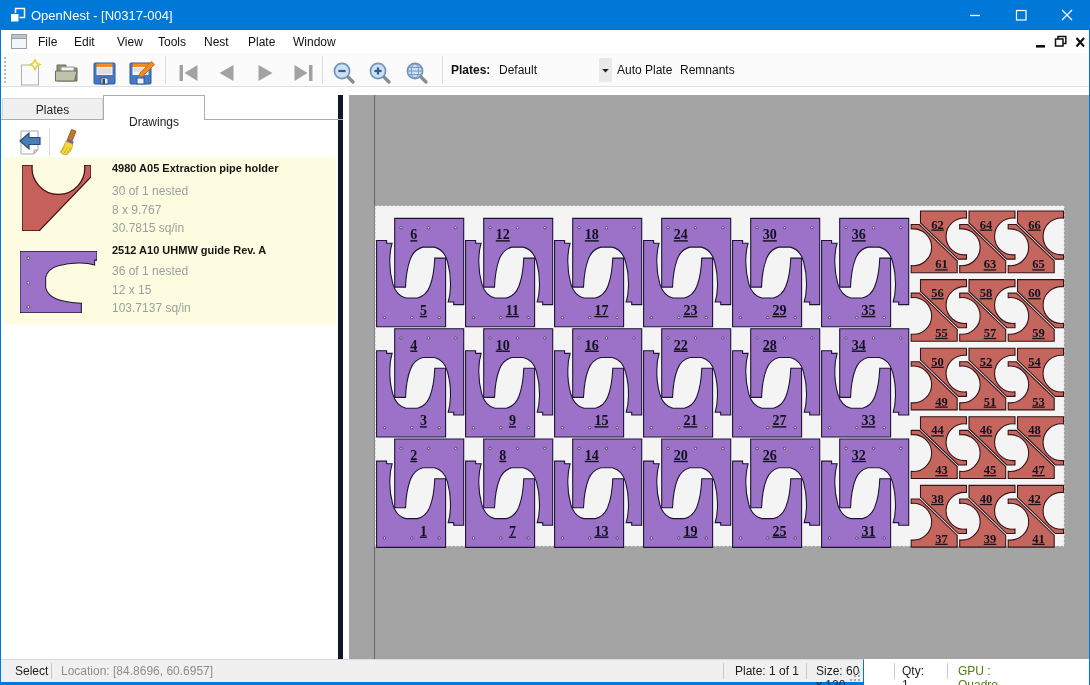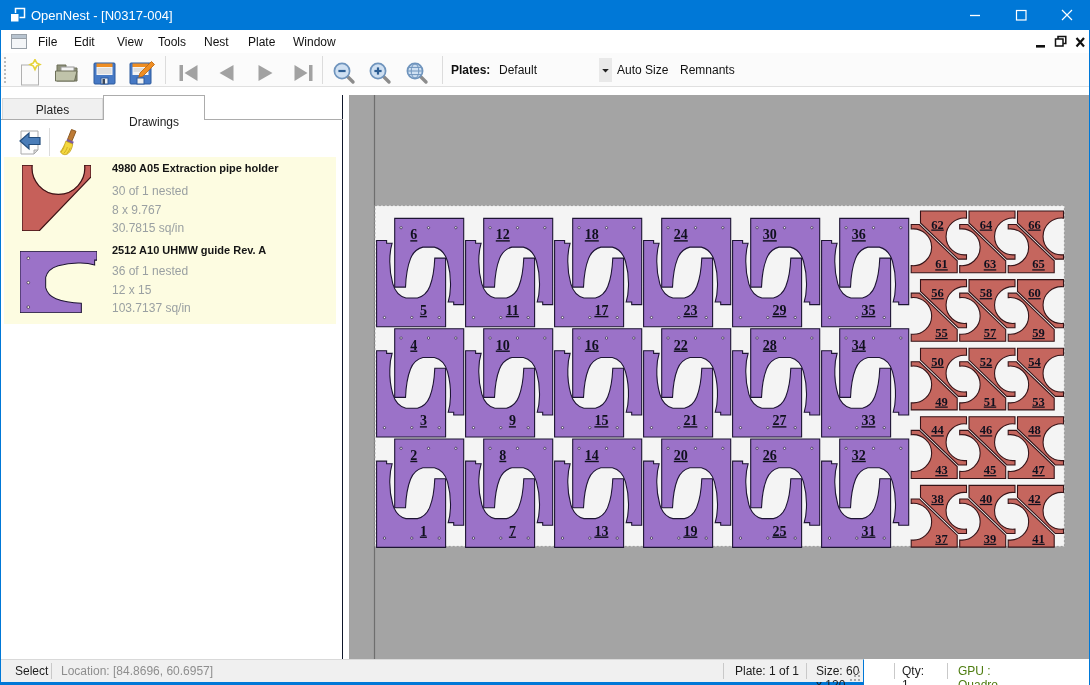--- a/index.html
+++ b/index.html
@@ -6,21 +6,21 @@
 .titlebar {position:absolute;left:0;top:0;width:1090px;height:30px;background:#0078d7;color:#fff}
 .title {position:absolute;left:31px;top:8px;font-size:13px}
 .wbtn {position:absolute;top:0;width:46px;height:30px}
 .menubar {position:absolute;left:0;top:30px;width:1090px;height:23px;background:#fff;border-left:1px solid #0078d7;border-right:1px solid #0078d7}
 .menu {position:absolute;top:5px;font-size:12px;color:#111}
 .toolbar {position:absolute;left:1px;top:53px;width:1088px;height:34px;background:#fbfbfb;border-bottom:1px solid #e0e0e0}
 .ti {position:absolute;top:6px}
 .tsep {position:absolute;top:3px;width:1px;height:28px;background:#dcdcdc}
 .tlabel {position:absolute;top:10px;font-size:12px;color:#111}
 .grip {position:absolute;left:3px;top:4px;width:2px;height:26px;background-image:repeating-linear-gradient(#bbb 0 2px,transparent 2px 4px)}
-.panel {position:absolute;left:1px;top:95px;width:342px;height:564px;background:#fff;border-right:1px solid #0f172a}
+.panel {position:absolute;left:1px;top:95px;width:342px;height:564px;background:#fff;border-right:5px solid #0f172a}
 .tab {position:absolute;font-size:12px;color:#222;text-align:center}
 .pi {position:absolute}
 .ylist {position:absolute;left:3px;top:62px;width:332px;height:167px;background:#fdfce1}
 .t1 {position:absolute;font-size:11px;font-weight:bold;color:#151515}
 .m1 {position:absolute;font-size:12px;color:#9aa0a2}
 .th {position:absolute}
 .cv {position:absolute;left:349px;top:95px}
 .statusbar {position:absolute;left:0;top:659px;width:864px;height:26px;background:#f0f0f0;border-top:1px solid #d9d9d9;border-left:1px solid #0078d7;border-right:1px solid #0078d7;border-bottom:3px solid #0078d7;font-size:12px;color:#1c1c1c}
 .ssep {position:absolute;top:3px;width:1px;height:16px;background:#c9c9c9}
 .sitem {position:absolute;top:4px}
@@ -135,21 +135,21 @@
     </svg>
  <div class="tsep" style="left:164px"></div>
  <div class="tsep" style="left:321px"></div>
  <div class="tsep" style="left:441px"></div>
  <span class="tlabel" style="left:450px;font-weight:bold">Plates:</span>
  <span class="tlabel" style="left:498px">Default</span>
  <div style="position:absolute;left:598px;top:5px;width:13px;height:24px;background:#e9e9e9"></div>
  <svg class="abs" style="left:599px;top:12px" width="11" height="11" viewBox="0 0 11 11">
       <path d="M2.2 4 l3.3 3.6 3.3-3.6 z" fill="#222"></path>
     </svg>
- <span class="tlabel" style="left:616px">Auto Size</span>
+ <span class="tlabel" style="left:616px">Auto Plate</span>
  <span class="tlabel" style="left:679px">Remnants</span>
 </div>
 <div class="panel">
  <div class="tab" style="left:1px;top:3px;width:101px;height:22px;background:#f0f0f0;border:1px solid #d9d9d9;padding-top:4px">Plates</div>
  <div class="tab" style="left:102px;top:0px;width:102px;height:25px;background:#fff;border:1px solid #acacac;border-bottom:none;padding-top:19px">Drawings</div>
  <div style="position:absolute;left:0;top:24px;width:102px;height:1px;background:#acacac"></div>
  <div style="position:absolute;left:204px;top:24px;width:138px;height:1px;background:#acacac"></div>
  <svg class="pi" style="left:16px;top:33px" width="27" height="28" viewBox="0 0 27 28">
 <path d="M4 3 h17 v19 l-4 4 h-13 z" fill="#fdfdfd" stroke="#aaa"></path>
 <path d="M21 22 l-4 4 v-4 z" fill="#dcdcdc" stroke="#aaa"></path>

